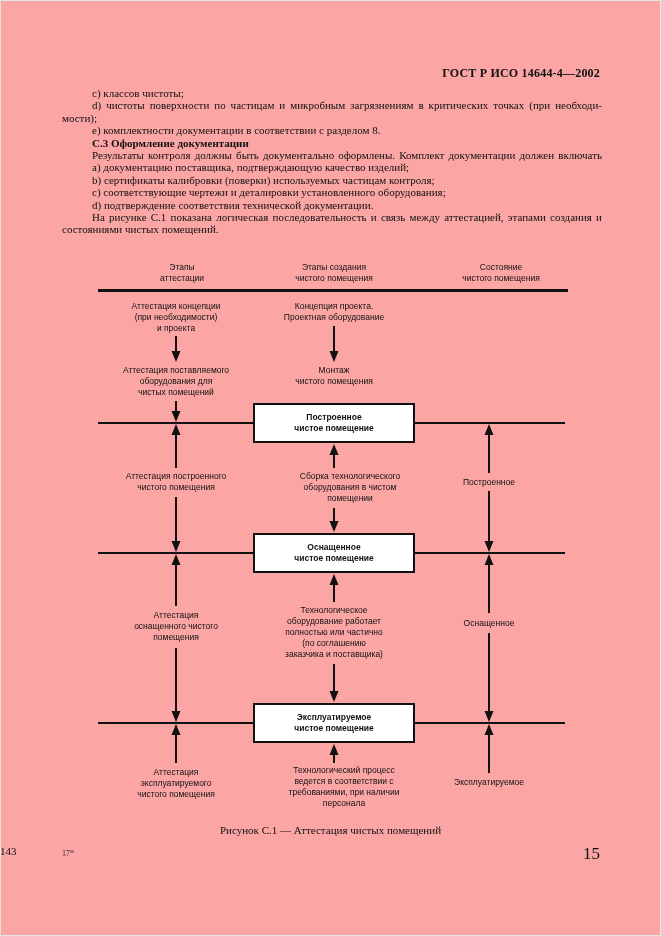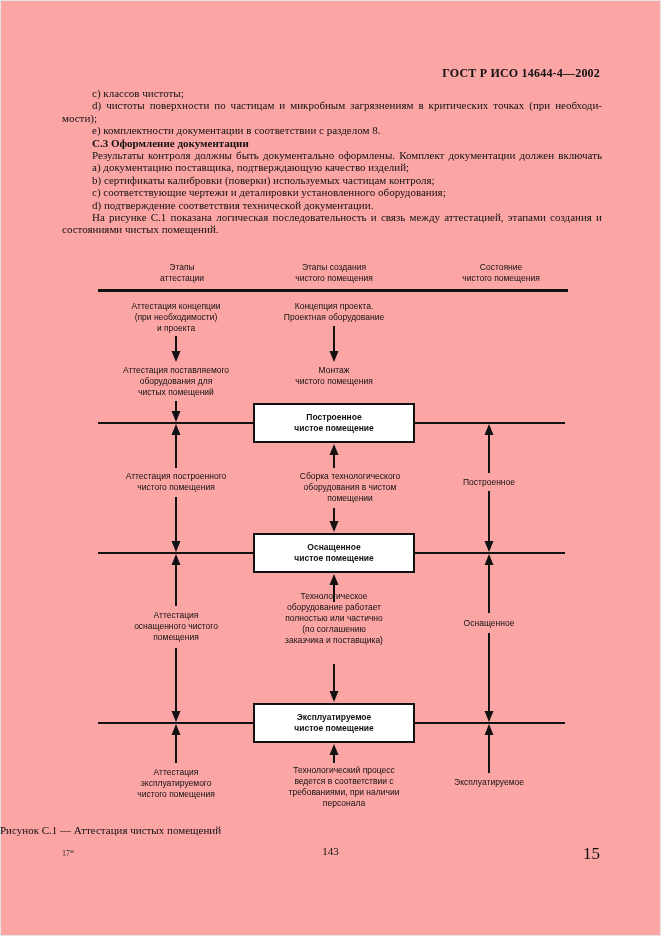--- a/index.html
+++ b/index.html
@@ -31,25 +31,25 @@
   }
   .sbox{
     position:absolute;left:253px;width:162px;height:40px;box-sizing:border-box;
     border:2px solid #111;background:#fff;
     display:flex;align-items:center;justify-content:center;
     text-align:center;white-space:pre-line;
     font-family:"Liberation Sans",sans-serif;font-weight:bold;
     font-size:8.5px;line-height:11px;color:#111;
   }
   .caption{
-    position:absolute;top:824px;left:0;width:661px;text-align:left;
+    position:absolute;top:824px;left:0;width:661px;text-align:center;
     font-size:11px;
   }
   .sig{position:absolute;top:849px;left:62px;font-size:8px;color:#333;}
-  .pageno-c{position:absolute;top:845px;left:0;width:661px;text-align:center;font-size:11px;}
+  .pageno-c{position:absolute;top:845px;left:0;width:661px;font-size:11px;}
   .pageno-r{position:absolute;top:844px;right:61px;font-size:17px;}
 </style>
 </head>
 <body>
 
 <div class="page">
 
   <svg class="diagram-lines" width="661" height="936" viewBox="0 0 661 936" aria-hidden="true">
 
     <rect x="98" y="289" width="470" height="3"></rect>
@@ -137,21 +137,21 @@
 эксплуатируемого
 чистого помещения</div>
 
   <div class="dlab" style="left:334px;top:301px;">Концепция проекта.
 Проектная оборудование</div>
   <div class="dlab" style="left:334px;top:365px;">Монтаж
 чистого помещения</div>
   <div class="dlab" style="left:350px;top:471px;">Сборка технологического
 оборудования в чистом
 помещении</div>
-  <div class="dlab" style="left:334px;top:591px;">Технологическое
+  <div class="dlab" style="left:334px;top:605px;">Технологическое
 оборудование работает
 полностью или частично
 (по соглашению
 заказчика и поставщика)</div>
   <div class="dlab" style="left:334px;top:765px;margin-left:10px;">Технологический процесс
 ведется в соответствии с
 требованиями, при наличии
 персонала</div>
 
   <div class="dlab" style="left:489px;top:477px;">Построенное</div>

